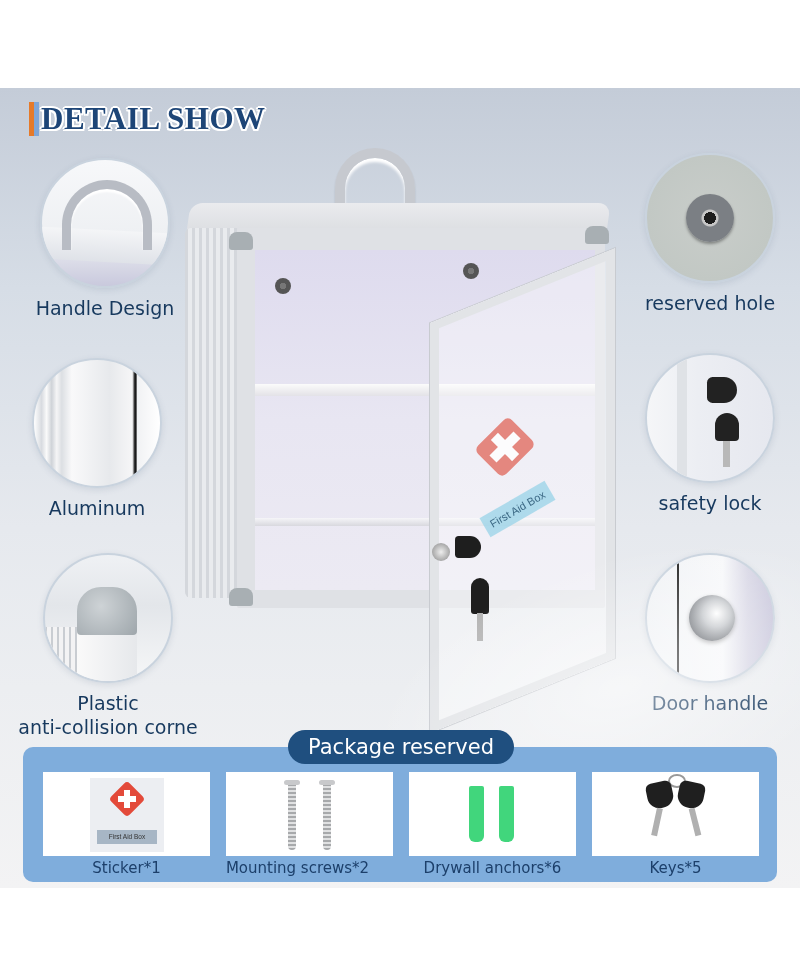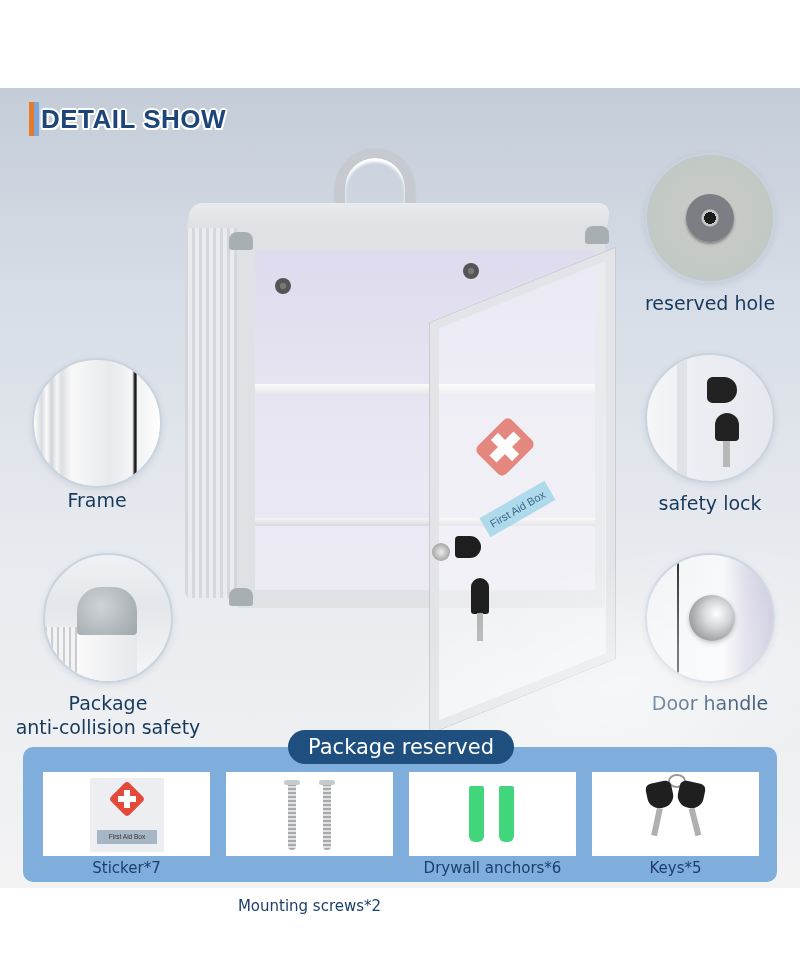--- a/index.html
+++ b/index.html
@@ -15,21 +15,21 @@
     content: ""; position: absolute; right: -80px; top: 470px; width: 520px; height: 260px;
     background: radial-gradient(ellipse at center, rgba(255,255,255,0.55), rgba(255,255,255,0) 70%);
     transform: rotate(-18deg);
   }
 
   
   .title { position: absolute; left: 29px; top: 12px; height: 38px; display: flex; align-items: center; }
   .title .bar-o { width: 5px; height: 34px; background: #e57a2a; }
   .title .bar-b { width: 5px; height: 34px; background: #7fa6d8; margin-right: 2px; }
   .title .text {
-    font-family: Liberation Sans, sans-serif; font-weight: bold; font-size: 26px; color: #1d4577;
+    font-family: Liberation Serif, serif; font-weight: bold; font-size: 31px; color: #1d4577;
     letter-spacing: 0.5px;
     text-shadow: -2px 0 #fff, 2px 0 #fff, 0 -2px #fff, 0 2px #fff, -1.5px -1.5px #fff, 1.5px 1.5px #fff, -1.5px 1.5px #fff, 1.5px -1.5px #fff;
   }
 
   
   .feature { position: absolute; width: 190px; text-align: center; }
   .circle {
     width: 130px; height: 130px; border-radius: 50%; margin: 0 auto;
     border: 2px solid #c9d3de; overflow: hidden; position: relative;
     box-shadow: 0 2px 6px rgba(80,100,130,0.15);
@@ -99,34 +99,41 @@
 <body>
 
 <div class="canvas">
 
   <div class="title">
     <span class="bar-o"></span>
     <span class="bar-b"></span>
     <span class="text">DETAIL SHOW</span>
   </div>
 
+  <div class="feature" style="left:10px; top:70px;">
+    <div class="circle c-handle">
+      <div class="lid"></div>
+        <div class="arc"></div>
+    </div>
+    <div class="flabel">Handle Design</div>
+  </div>
 
   <div class="feature" style="left:2px; top:270px;">
     <div class="circle c-aluminum"></div>
-    <div class="flabel" style="margin-top:0">Frame</div>
+    <div class="flabel">Aluminum</div>
   </div>
 
   <div class="feature" style="left:8px; top:465px; width:200px;">
     <div class="circle c-corner">
       <div class="ribs"></div>
         <div class="pillar"></div>
         <div class="cap"></div>
     </div>
-    <div class="flabel">Package</div>
-    <div class="flabel" style="margin-top:0">anti-collision safety</div>
+    <div class="flabel">Plastic</div>
+    <div class="flabel" style="margin-top:0">anti-collision corne</div>
   </div>
 
   <div class="feature" style="left:615px; top:65px;">
     <div class="circle c-hole">
       <div class="washer"></div>
     </div>
     <div class="flabel">reserved hole</div>
   </div>
 
   <div class="feature" style="left:615px; top:265px;">
@@ -172,27 +179,27 @@
 
 <div class="pkg-pill">Package reserved</div>
 <div class="pkg-panel"></div>
 
 <div class="pkg-item" style="left:43px;">
   <div class="sticker">
     <div class="diamond"></div>
     <div class="tag">First Aid Box</div>
   </div>
 </div>
-<div class="pkg-label" style="left:43px;">Sticker*7</div>
+<div class="pkg-label" style="left:43px;">Sticker*1</div>
 
 <div class="pkg-item" style="left:226px;">
   <div class="screw-item" style="left:62px;"></div>
   <div class="screw-item" style="left:97px;"></div>
 </div>
-<div class="pkg-label" style="left:226px;margin-top:38px;">Mounting screws*2</div>
+<div class="pkg-label" style="left:214px;">Mounting screws*2</div>
 
 <div class="pkg-item" style="left:409px;">
   <div class="anchor" style="left:60px;"></div>
   <div class="anchor" style="left:90px;"></div>
 </div>
 <div class="pkg-label" style="left:409px;">Drywall anchors*6</div>
 
 <div class="pkg-item" style="left:592px;">
   <div class="key-ring"></div>
   <div class="key-fob" style="left:55px; top:10px; transform:rotate(-12deg);"></div>

